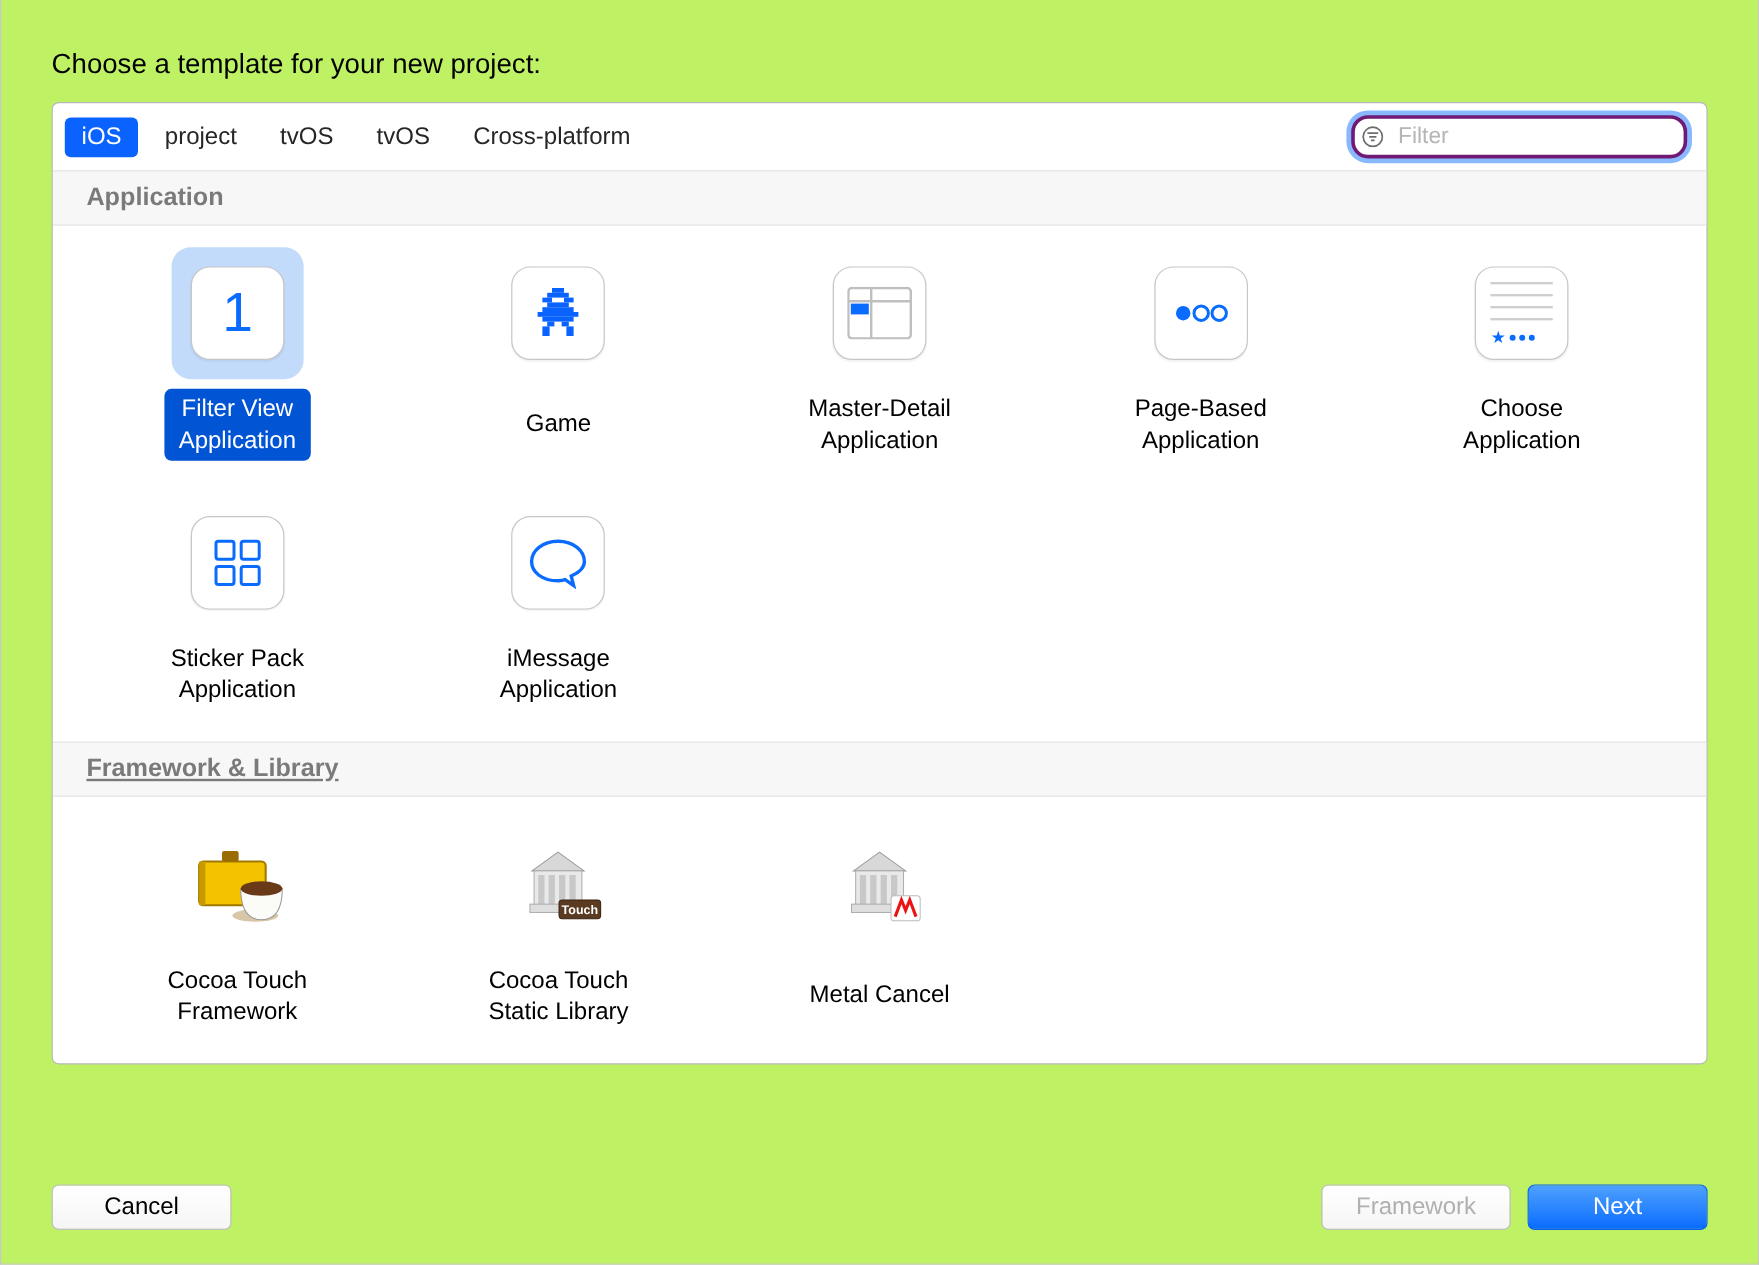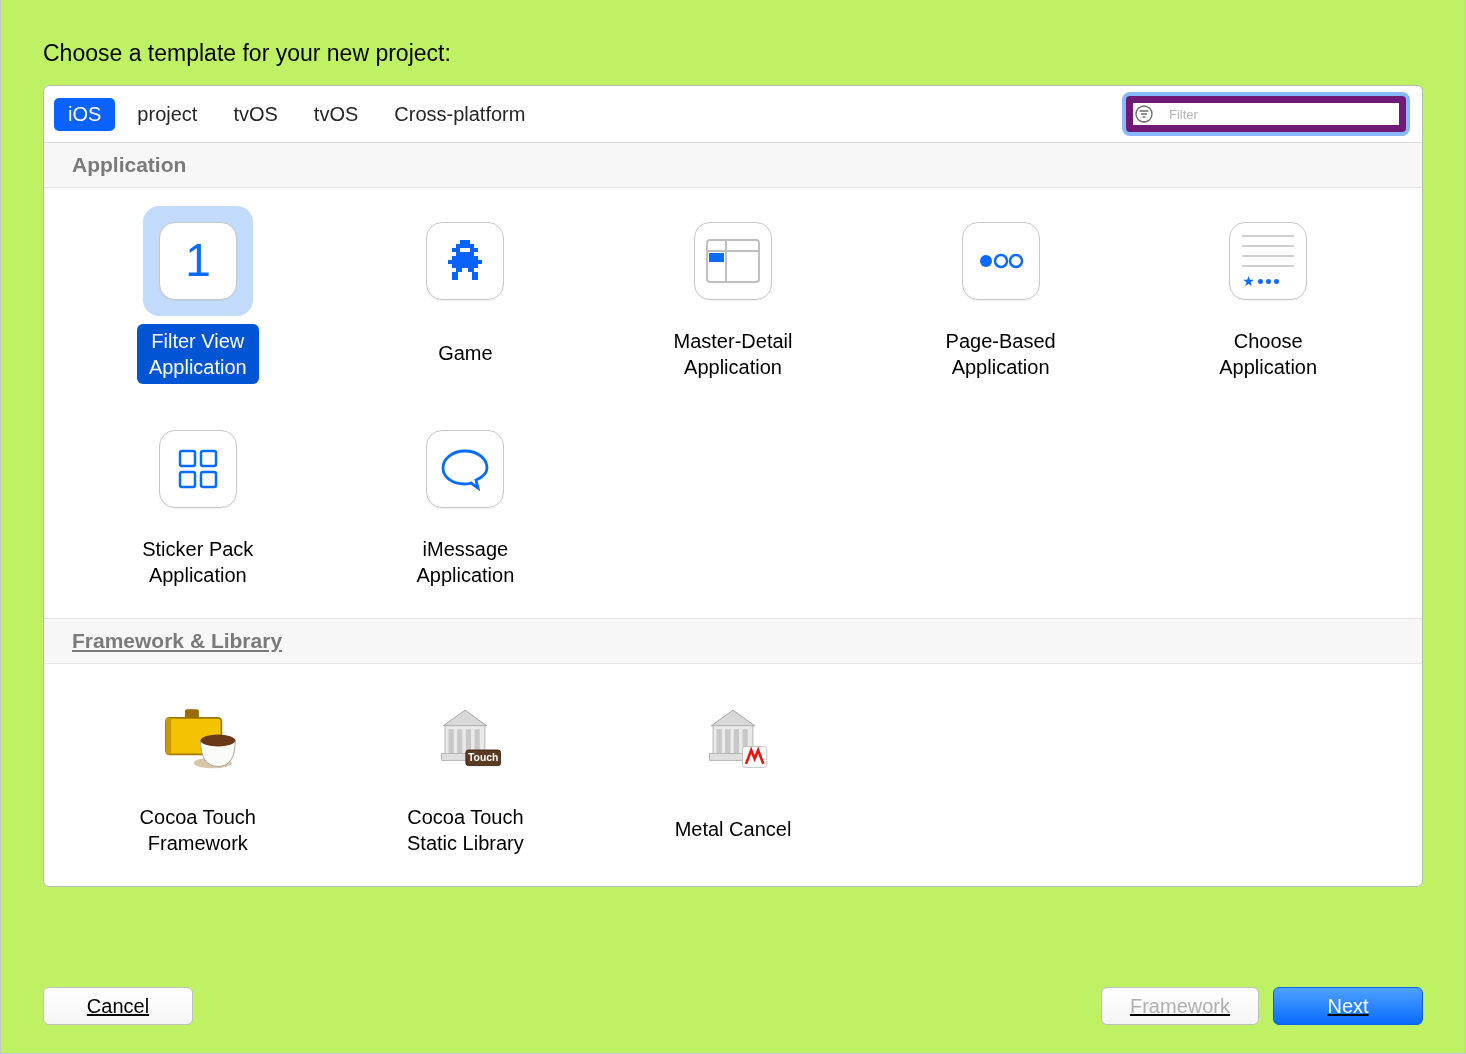--- a/index.html
+++ b/index.html
@@ -50,24 +50,24 @@
     color: #fff;
   }
   .spacer { flex: 1; }
   .filter-wrap {
     position: relative;
     width: 280px;
   }
   .filter-input {
     width: 100%;
     height: 36px;
-    border: 7px solid #701a75;
-    border-radius: 4px;
+    border: 3px solid #701a75;
+    border-radius: 14px;
     padding: 0 10px 0 36px;
-    font-size: 13px;
+    font-size: 19px;
     outline: none;
     box-shadow: 0 0 0 4px rgba(123,177,255,0.9);
   }
   .filter-input::placeholder { color: #b5b5b5; }
   .filter-icon {
     position: absolute;
     left: 9px; top: 50%;
     transform: translateY(-50%);
     width: 18px; height: 18px;
   }
@@ -141,21 +141,20 @@
     align-items:center;
     justify-content:flex-end;
     text-decoration:underline;
   }
   .button-row {
     position: absolute;
     left: 42px; right: 42px;
     bottom: 28px;
     display: flex;
     align-items: flex-start;
-    text-decoration: underline;
   }
   .btn {
     font-size: 20px;
     height: 38px;
     padding: 0 28px;
     border-radius: 6px;
     border: 1px solid #c0c0c0;
     background: linear-gradient(#fff,#f5f5f5);
     cursor: default;
     min-width: 150px;

